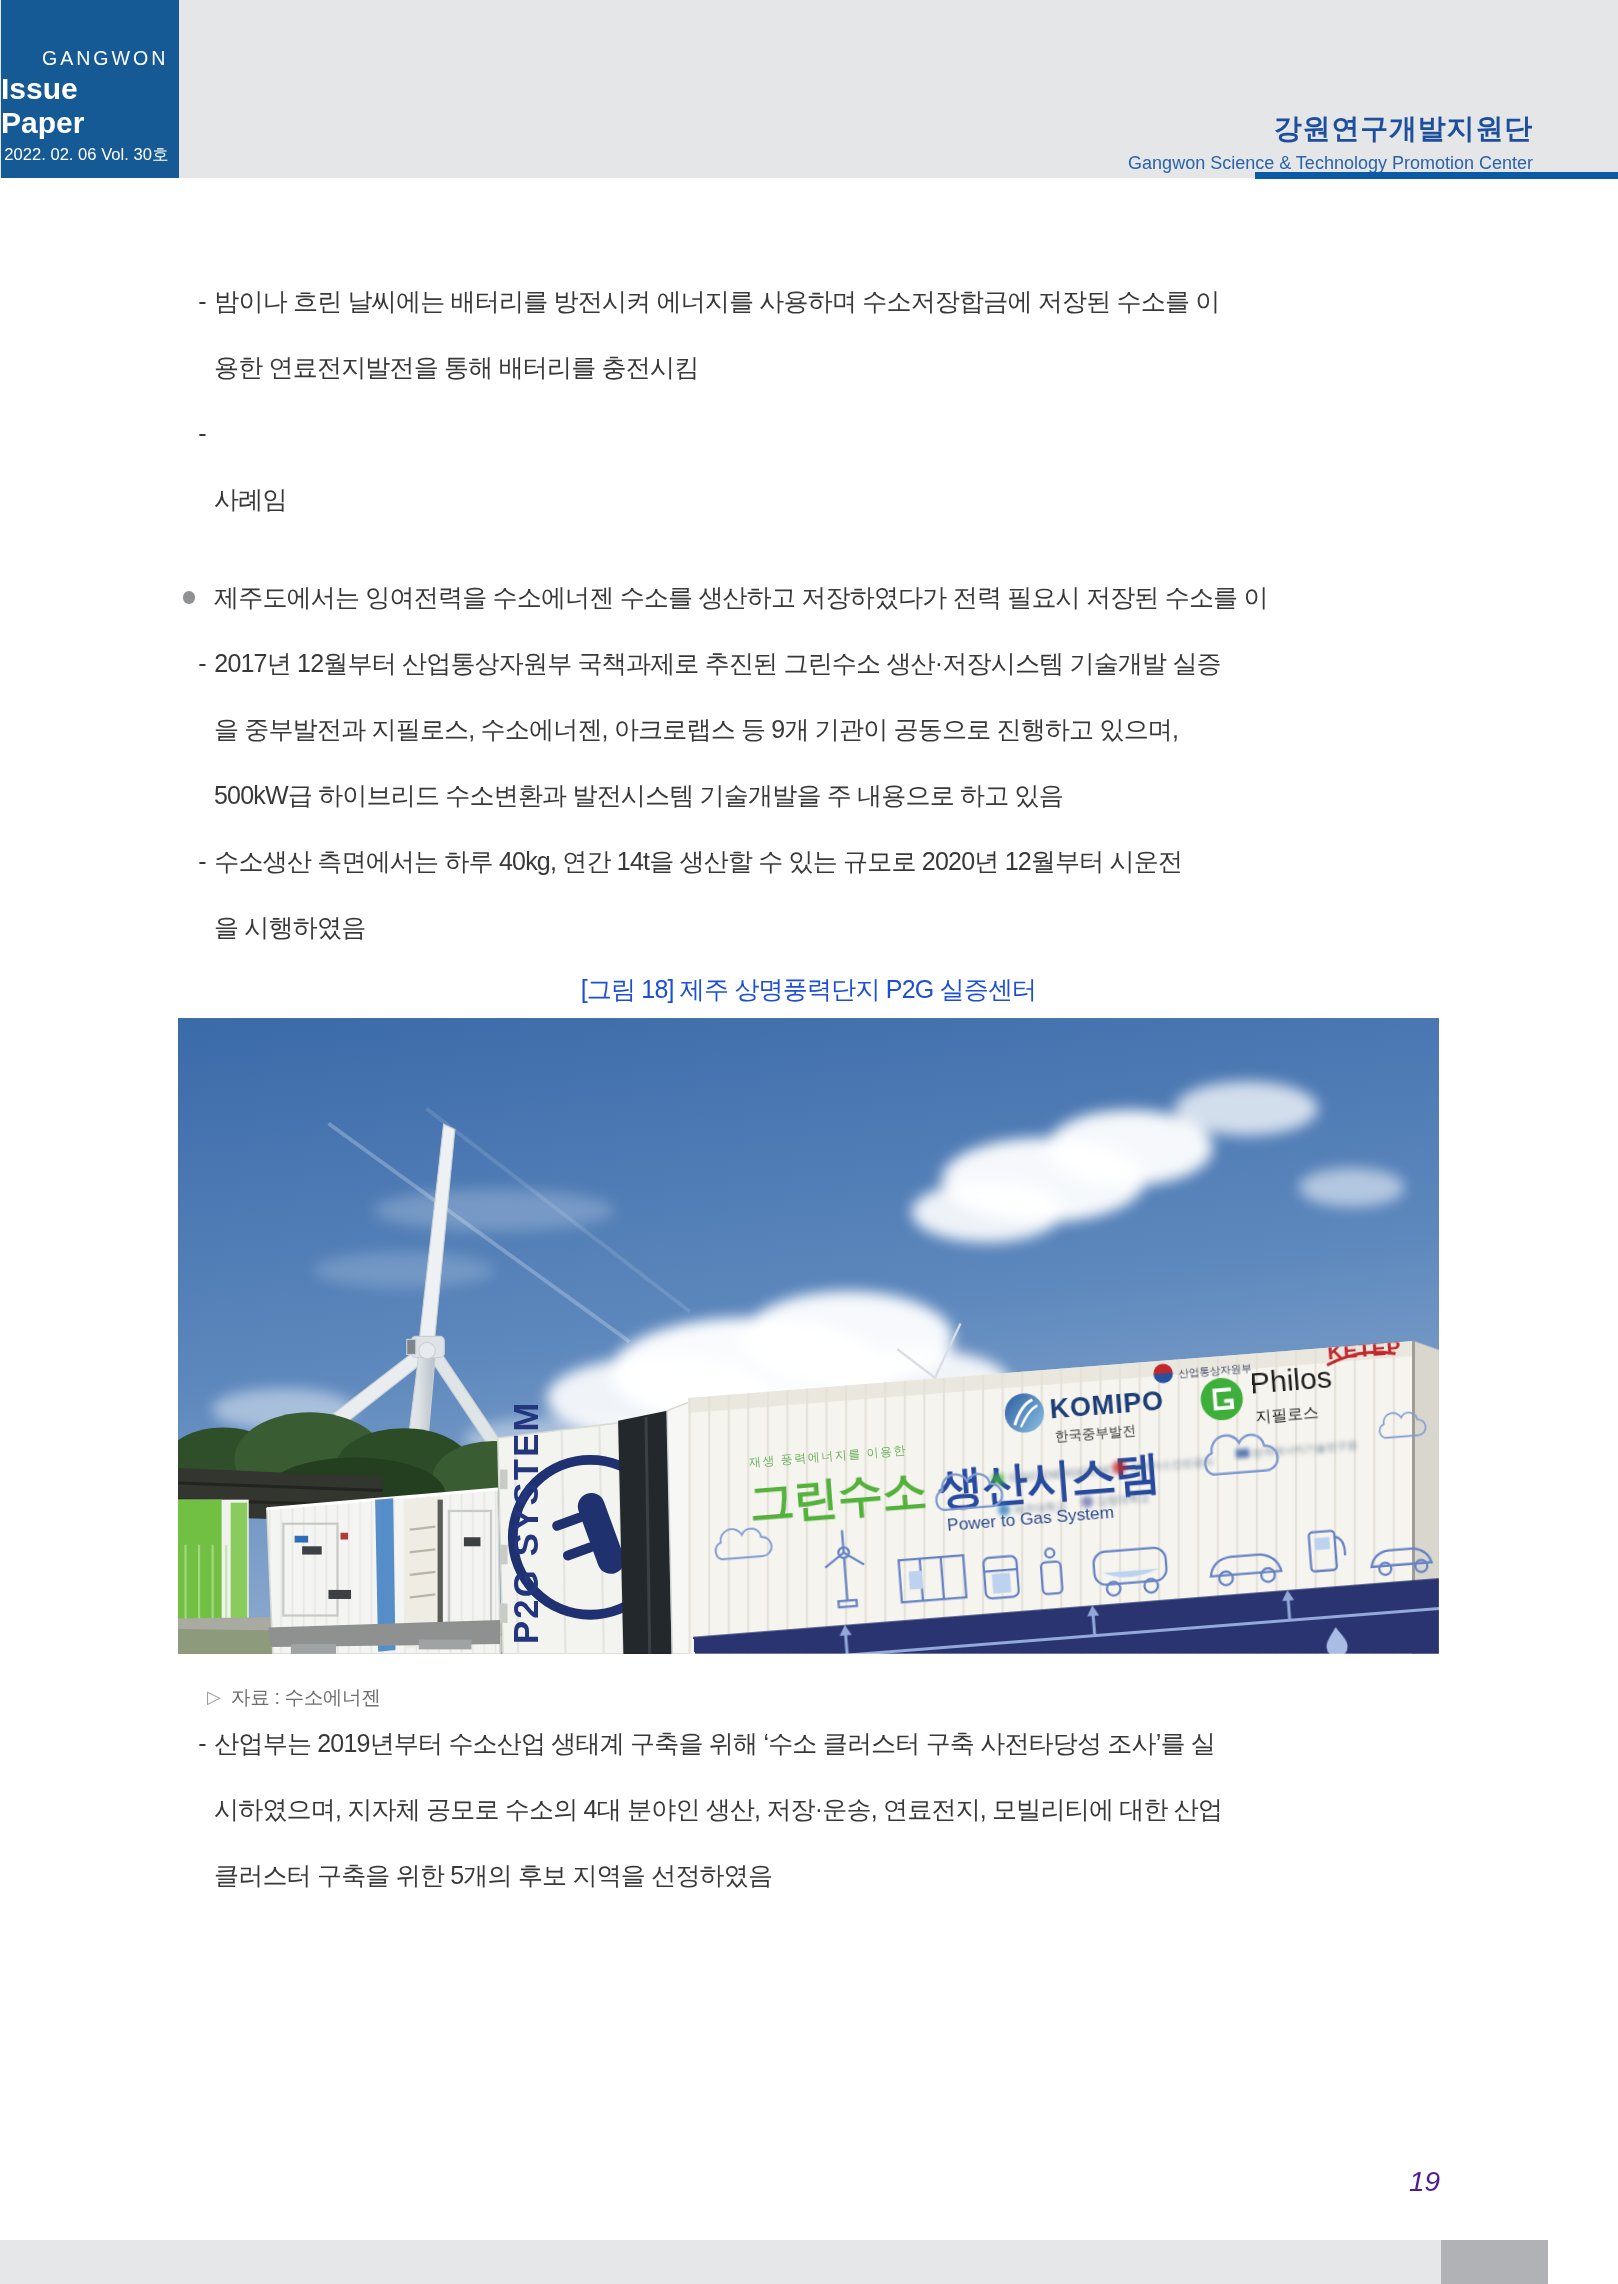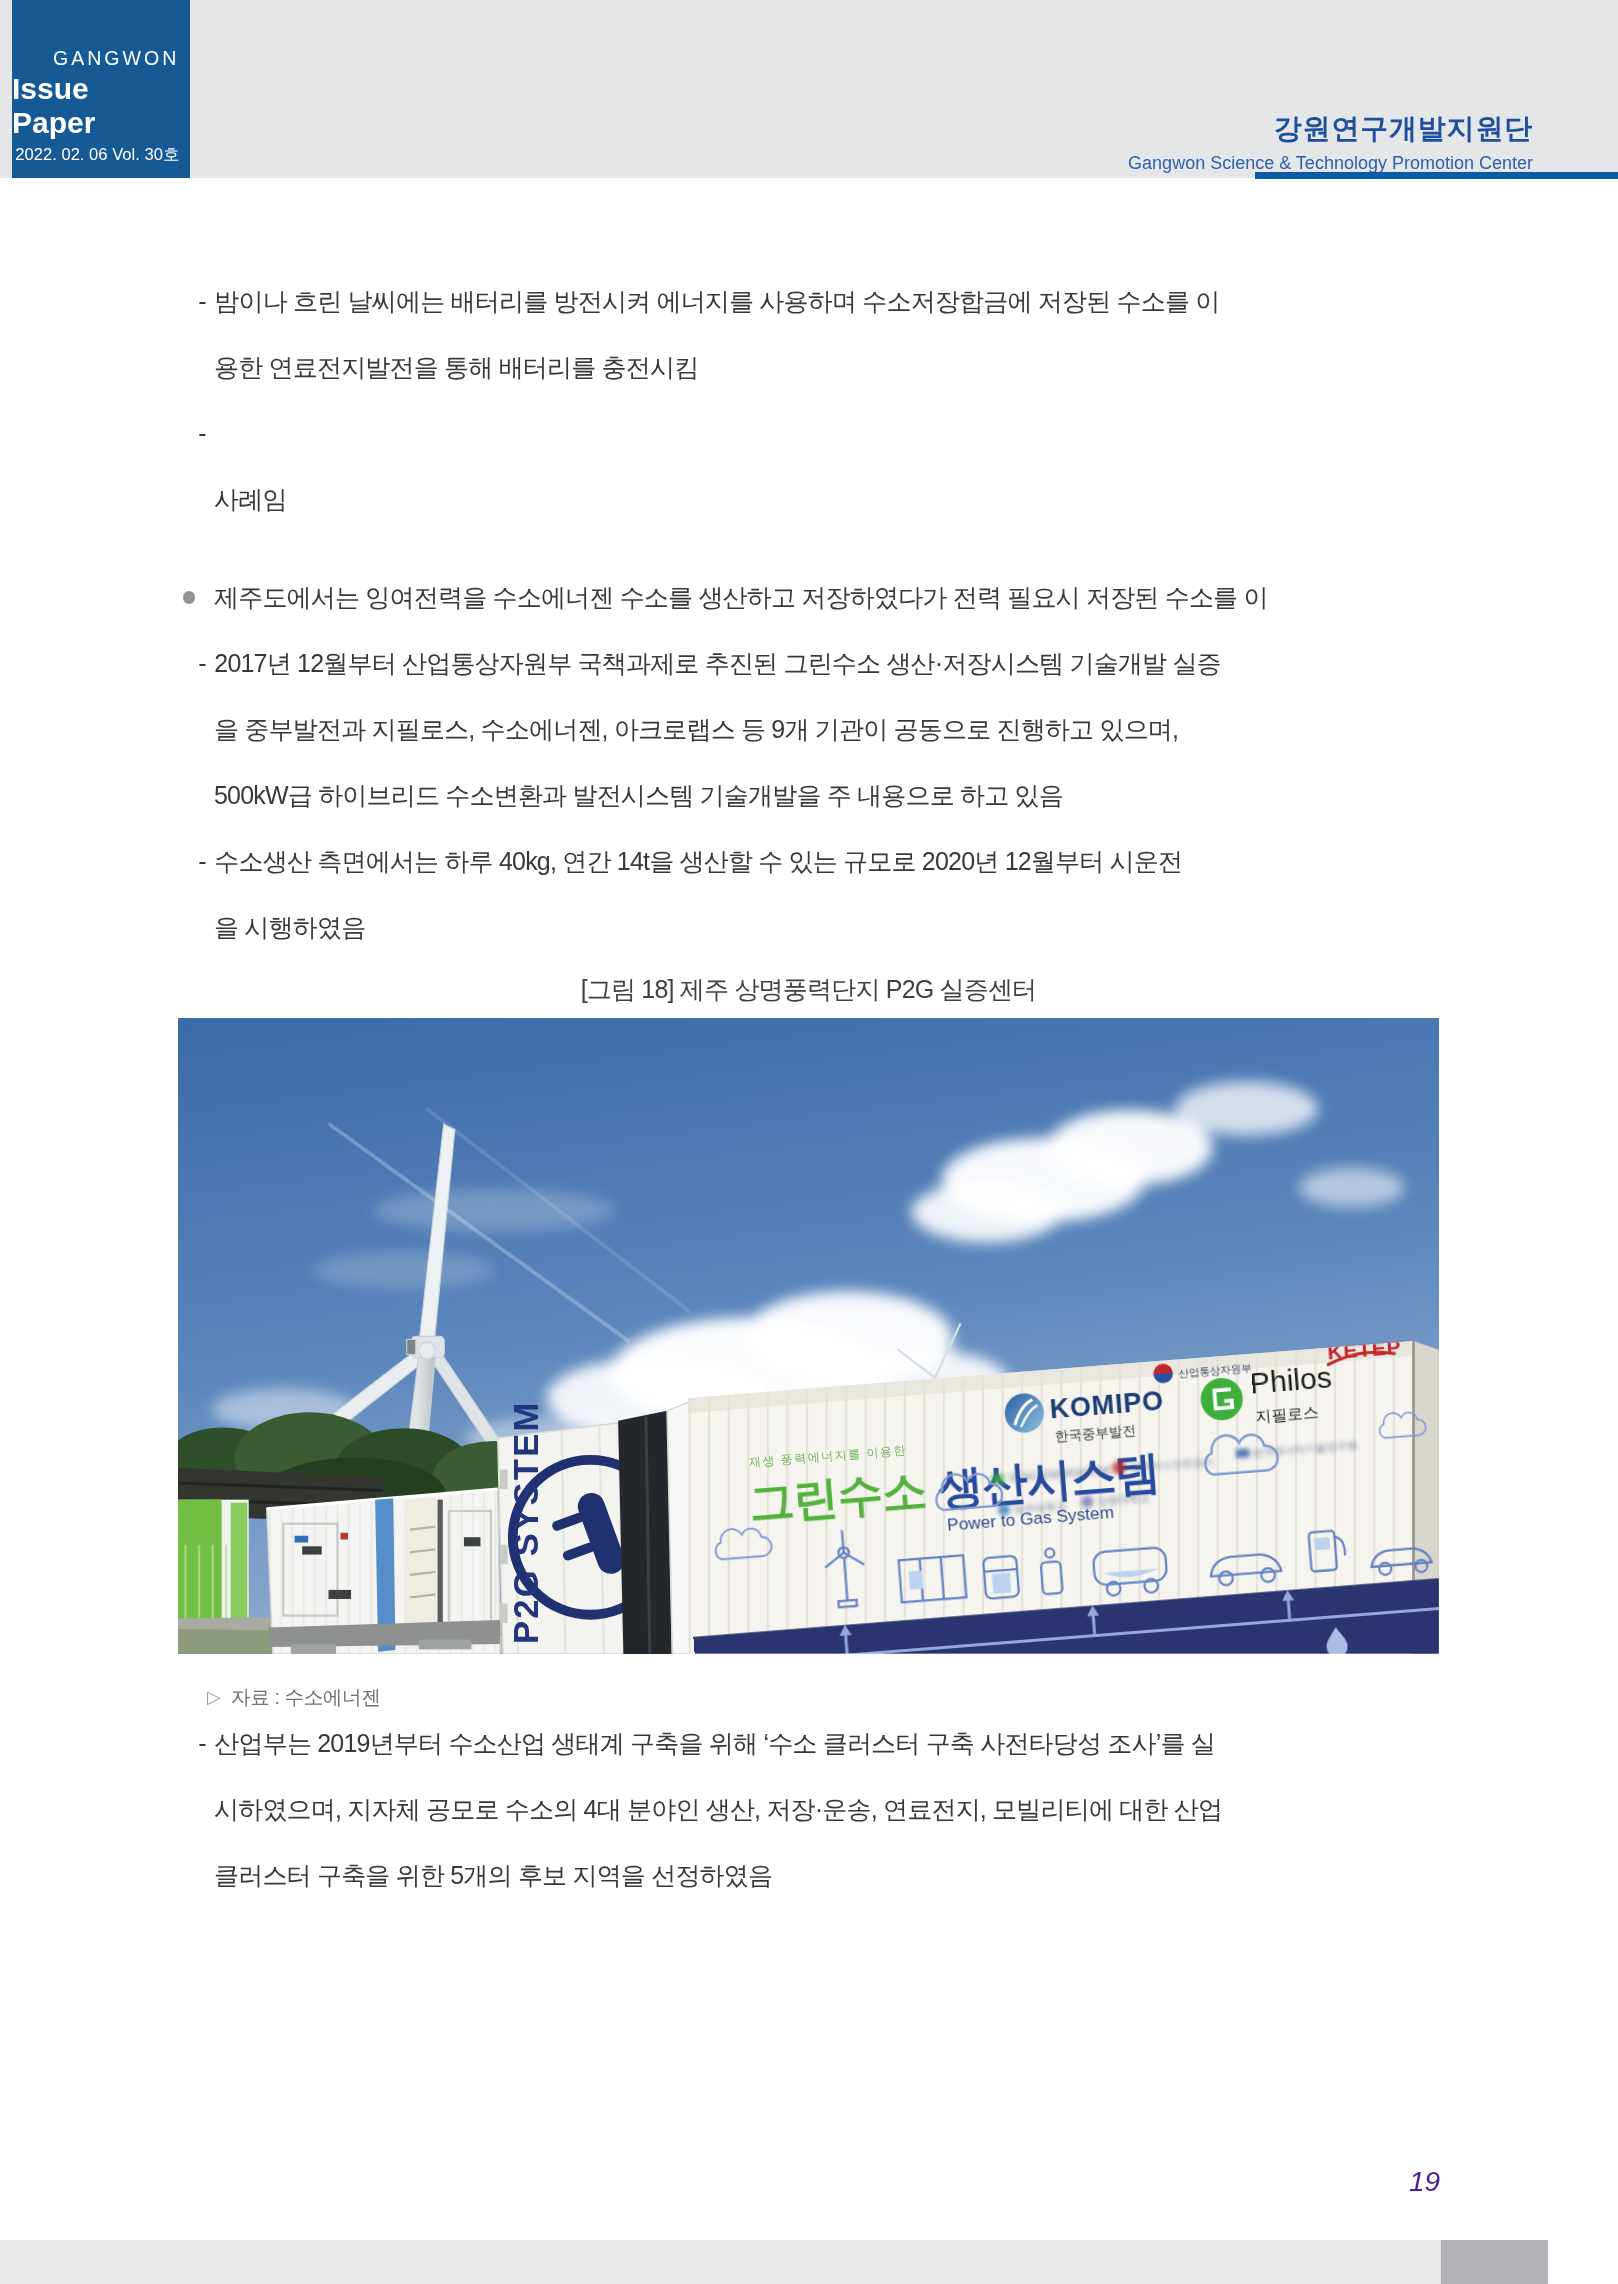--- a/index.html
+++ b/index.html
@@ -1,20 +1,20 @@
 <!DOCTYPE html>
 <html style="font-size:12px"><head>
 <meta charset="utf-8">
 <style>
   html,body{margin:0;padding:0;}
   body{width:1618px;height:2284px;position:relative;background:#ffffff;overflow:hidden;
        font-family:"Liberation Sans","DejaVu Sans",sans-serif;}
   
   .header{position:absolute;left:0;top:0;width:1618px;height:178px;background:#e5e6e8;}
-  .brand{position:absolute;left:12px;top:0;width:178px;height:178px;background:#155a94;color:#fff;
+  .brand{position:absolute;left:1px;top:0;width:178px;height:178px;background:#155a94;color:#fff;
          box-sizing:border-box;display:flex;flex-direction:column;align-items:flex-end;
          justify-content:flex-end;padding:0 10.5px 12px 0;}
   .brand-top{font-size:19.6px;letter-spacing:3px;font-weight:500;}
   .brand-main{font-size:30px;font-weight:700;margin:2.3px 0 3.8px;letter-spacing:0px;}
   .brand-date{font-size:16.6px;letter-spacing:0px;}
   .doc-title{position:absolute;left:190px;top:119px;font-size:25.6px;font-weight:700;color:#232d3a;
              letter-spacing:-0.8px;white-space:nowrap;}
   .org{position:absolute;right:85px;top:110px;text-align:right;}
   .org-kr{font-size:28px;font-weight:700;color:#1d4f9c;letter-spacing:0.8px;}
   .org-en{font-size:18px;color:#2b62ad;margin-top:4.5px;letter-spacing:0px;}
@@ -22,21 +22,21 @@
   
   .content{position:absolute;left:178px;top:268px;width:1261px;}
   .block{position:relative;font-size:25px;color:#383838;letter-spacing:-0.8px;}
   .block .ln{height:66px;display:flex;align-items:center;padding-left:36px;white-space:nowrap;}
   .block.dash .ln.first{padding-left:20.3px;}
   .block.dash .mk{display:inline-block;width:16px;flex:0 0 16px;color:#383838;}
   .block.bullet{margin-top:32px;}
   .block.b2{margin-top:35px;}
   .block.bullet .dot{position:absolute;left:4.5px;top:27px;width:12.8px;height:12.8px;border-radius:50%;
                      background:#8f9193;}
-  .fig-caption{margin-top:12px;line-height:35px;text-align:center;font-size:25px;color:#404040;
+  .fig-caption{margin-top:12px;line-height:35px;text-align:center;font-size:25px;color:#1d4ed8;
                letter-spacing:-0.8px;}
   .photo{margin-top:10.5px;width:1261px;height:636px;position:relative;background:#6f97c6;}
   .fig-source{margin-top:30px;height:27px;display:flex;align-items:center;gap:10.5px;
               padding-left:29px;font-size:19.6px;color:#6f6f6f;letter-spacing:-0.4px;}
   .fig-source .arrow{color:#9a9a9a;font-size:18px;}
   
   .page-number{position:absolute;top:2166px;left:1409px;width:60px;text-align:left;
                font-size:28px;color:#4c1d95;font-style:italic;}
   .footer-light{position:absolute;left:0;bottom:0;width:1441px;height:44px;background:#e6e7e9;}
   .footer-dark{position:absolute;left:1441px;bottom:0;width:107px;height:44px;background:#b1b2b6;}

